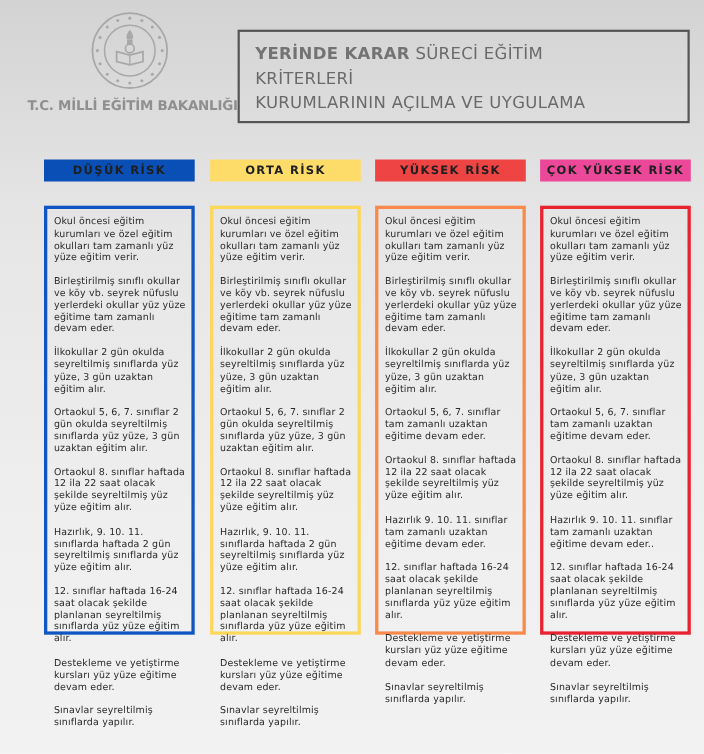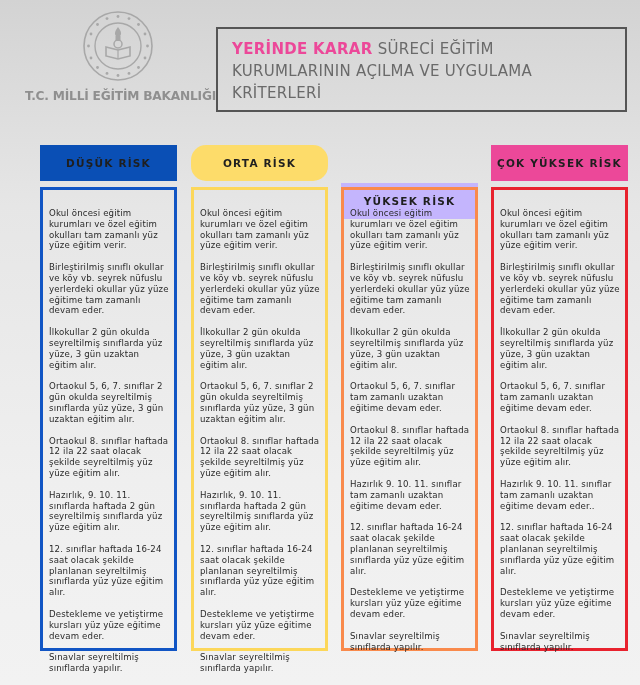--- a/index.html
+++ b/index.html
@@ -25,36 +25,36 @@
   .title-box {
     position: absolute; left: 216px; top: 27px; width: 411px; height: 85px;
     border: 2px solid #555;
     padding: 9px 0 0 14px;
   }
   .title-line {
     font-family: "DejaVu Sans", sans-serif;
     font-size: 15px; line-height: 22px; color: #6a6a6a;
     letter-spacing: 0.3px; white-space: nowrap;
   }
-  .title-line b { color: #ec4899; font-weight: bold; }
+  .title-line b { color: #737373; font-weight: bold; }
 
   .col {
     position: absolute; top: 145px; width: 137px;
   }
   .col-header {
-    height: 36px;
+    height: 20px;
     display: flex; align-items: center; justify-content: center;
     font-family: "DejaVu Sans", sans-serif;
     font-weight: bold; font-size: 10.5px; letter-spacing: 1.2px;
     color: #1f1f1f;
   }
   .col-body {
-    position: absolute; top: 42px; left: 0; width: 137px; height: 464px;
+    position: absolute; top: 42px; left: 0; width: 137px; height: 390px;
     border: 3px solid;
-    padding: 18px 5px 0 6px;
+    padding: 7px 5px 0 6px;
     background: transparent;
   }
   .item {
     font-family: "DejaVu Sans", sans-serif;
     font-size: 8.6px; line-height: 10.8px; color: #2a2a2a;
     margin-bottom: 11px;
     letter-spacing: 0.15px;
   }
 </style>
 </head>
@@ -86,56 +86,56 @@
     <rect x="33.5" y="26" width="5" height="5" fill="#a8a8a8"></rect>
     <circle cx="36" cy="34" r="4" fill="none" stroke="#a8a8a8" stroke-width="1.5"></circle>
     <path d="M24 37 L36 40 L48 37 L48 46 L36 49 L24 46 Z" fill="none" stroke="#a8a8a8" stroke-width="1.6"></path>
     <line x1="36" y1="40" x2="36" y2="49" stroke="#a8a8a8" stroke-width="1.2"></line>
   </svg>
   <div class="ministry-name">T.C. MİLLİ EĞİTİM BAKANLIĞI</div>
 </div>
 
 <div class="title-box">
   <div class="title-line"><b>YERİNDE KARAR</b><span> SÜRECİ EĞİTİM</span></div>
+  <div class="title-line">KRİTERLERİ</div>
   <div class="title-line">KURUMLARININ AÇILMA VE UYGULAMA</div>
-  <div class="title-line">KRİTERLERİ</div>
 </div>
 
 <div class="col" style="left:40px;">
   <div class="col-header" style="background:#0a4fb5;">DÜŞÜK RİSK</div>
   <div class="col-body" style="border-color:#1155c4;">
     <div class="item">Okul öncesi eğitim kurumları ve özel eğitim okulları tam zamanlı yüz yüze eğitim verir.</div>
     <div class="item">Birleştirilmiş sınıflı okullar ve köy vb. seyrek nüfuslu yerlerdeki okullar yüz yüze eğitime tam zamanlı devam eder.</div>
     <div class="item">İlkokullar 2 gün okulda seyreltilmiş sınıflarda yüz yüze, 3 gün uzaktan eğitim alır.</div>
     <div class="item">Ortaokul 5, 6, 7. sınıflar 2 gün okulda seyreltilmiş sınıflarda yüz yüze, 3 gün uzaktan eğitim alır.</div>
     <div class="item">Ortaokul 8. sınıflar haftada 12 ila 22 saat olacak şekilde seyreltilmiş yüz yüze eğitim alır.</div>
     <div class="item">Hazırlık, 9. 10. 11. sınıflarda haftada 2 gün seyreltilmiş sınıflarda yüz yüze eğitim alır.</div>
     <div class="item">12. sınıflar haftada 16-24 saat olacak şekilde planlanan seyreltilmiş sınıflarda yüz yüze eğitim alır.</div>
     <div class="item">Destekleme ve yetiştirme kursları yüz yüze eğitime devam eder.</div>
     <div class="item">Sınavlar seyreltilmiş sınıflarda yapılır.</div>
   </div>
 </div>
 
 <div class="col" style="left:191px;">
-  <div class="col-header" style="background:#fddc6a;border-radius:15px;">ORTA RİSK</div>
+  <div class="col-header" style="background:#fddc6a;">ORTA RİSK</div>
   <div class="col-body" style="border-color:#fcd75a;">
     <div class="item">Okul öncesi eğitim kurumları ve özel eğitim okulları tam zamanlı yüz yüze eğitim verir.</div>
     <div class="item">Birleştirilmiş sınıflı okullar ve köy vb. seyrek nüfuslu yerlerdeki okullar yüz yüze eğitime tam zamanlı devam eder.</div>
     <div class="item">İlkokullar 2 gün okulda seyreltilmiş sınıflarda yüz yüze, 3 gün uzaktan eğitim alır.</div>
     <div class="item">Ortaokul 5, 6, 7. sınıflar 2 gün okulda seyreltilmiş sınıflarda yüz yüze, 3 gün uzaktan eğitim alır.</div>
     <div class="item">Ortaokul 8. sınıflar haftada 12 ila 22 saat olacak şekilde seyreltilmiş yüz yüze eğitim alır.</div>
     <div class="item">Hazırlık, 9. 10. 11. sınıflarda haftada 2 gün seyreltilmiş sınıflarda yüz yüze eğitim alır.</div>
     <div class="item">12. sınıflar haftada 16-24 saat olacak şekilde planlanan seyreltilmiş sınıflarda yüz yüze eğitim alır.</div>
     <div class="item">Destekleme ve yetiştirme kursları yüz yüze eğitime devam eder.</div>
     <div class="item">Sınavlar seyreltilmiş sınıflarda yapılır.</div>
   </div>
 </div>
 
 <div class="col" style="left:341px;">
-  <div class="col-header" style="background:#c4b5fd;margin-top:38px;">YÜKSEK RİSK</div>
+  <div class="col-header" style="background:#ef4444;">YÜKSEK RİSK</div>
   <div class="col-body" style="border-color:#f98a4c;">
     <div class="item">Okul öncesi eğitim kurumları ve özel eğitim okulları tam zamanlı yüz yüze eğitim verir.</div>
     <div class="item">Birleştirilmiş sınıflı okullar ve köy vb. seyrek nüfuslu yerlerdeki okullar yüz yüze eğitime tam zamanlı devam eder.</div>
     <div class="item">İlkokullar 2 gün okulda seyreltilmiş sınıflarda yüz yüze, 3 gün uzaktan eğitim alır.</div>
     <div class="item">Ortaokul 5, 6, 7. sınıflar tam zamanlı uzaktan eğitime devam eder.</div>
     <div class="item">Ortaokul 8. sınıflar haftada 12 ila 22 saat olacak şekilde seyreltilmiş yüz yüze eğitim alır.</div>
     <div class="item">Hazırlık 9. 10. 11. sınıflar tam zamanlı uzaktan eğitime devam eder.</div>
     <div class="item">12. sınıflar haftada 16-24 saat olacak şekilde planlanan seyreltilmiş sınıflarda yüz yüze eğitim alır.</div>
     <div class="item">Destekleme ve yetiştirme kursları yüz yüze eğitime devam eder.</div>
     <div class="item">Sınavlar seyreltilmiş sınıflarda yapılır.</div>

